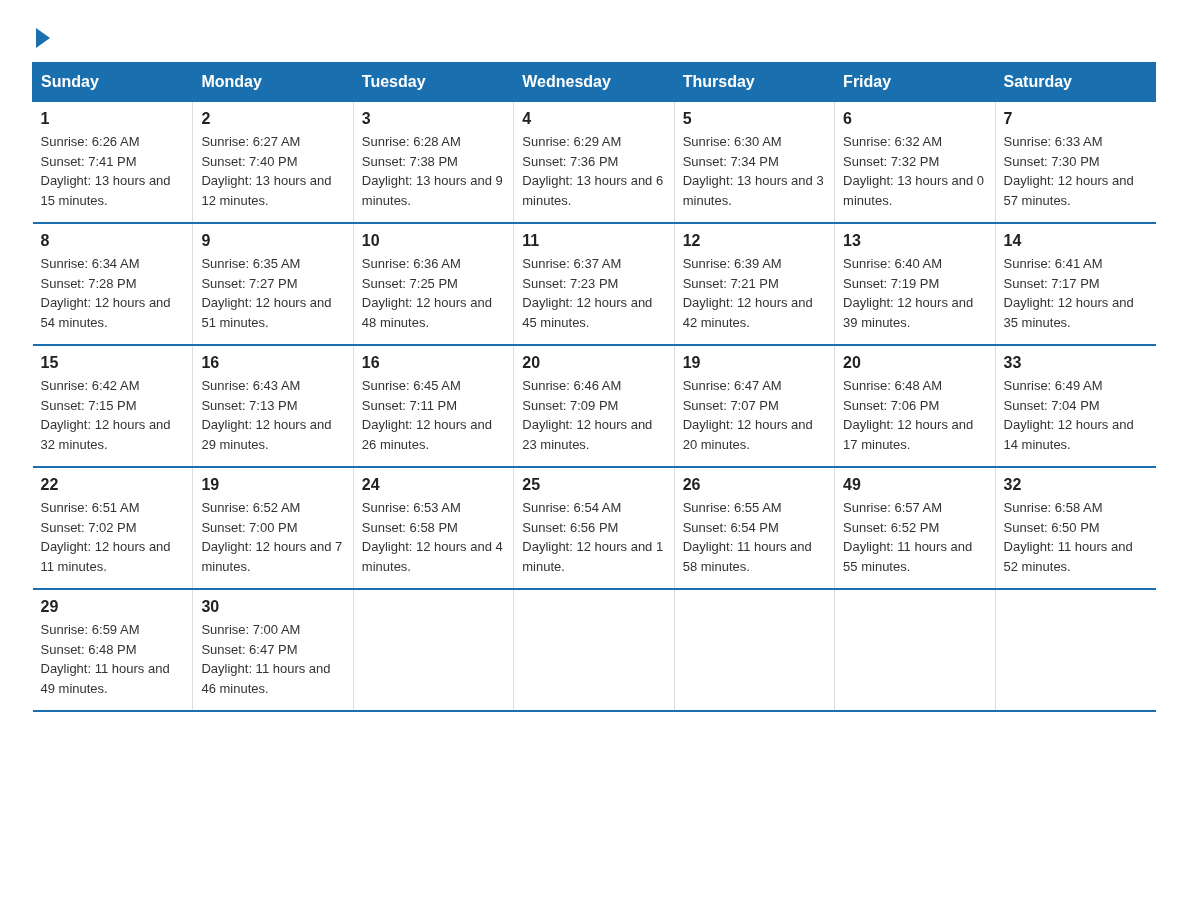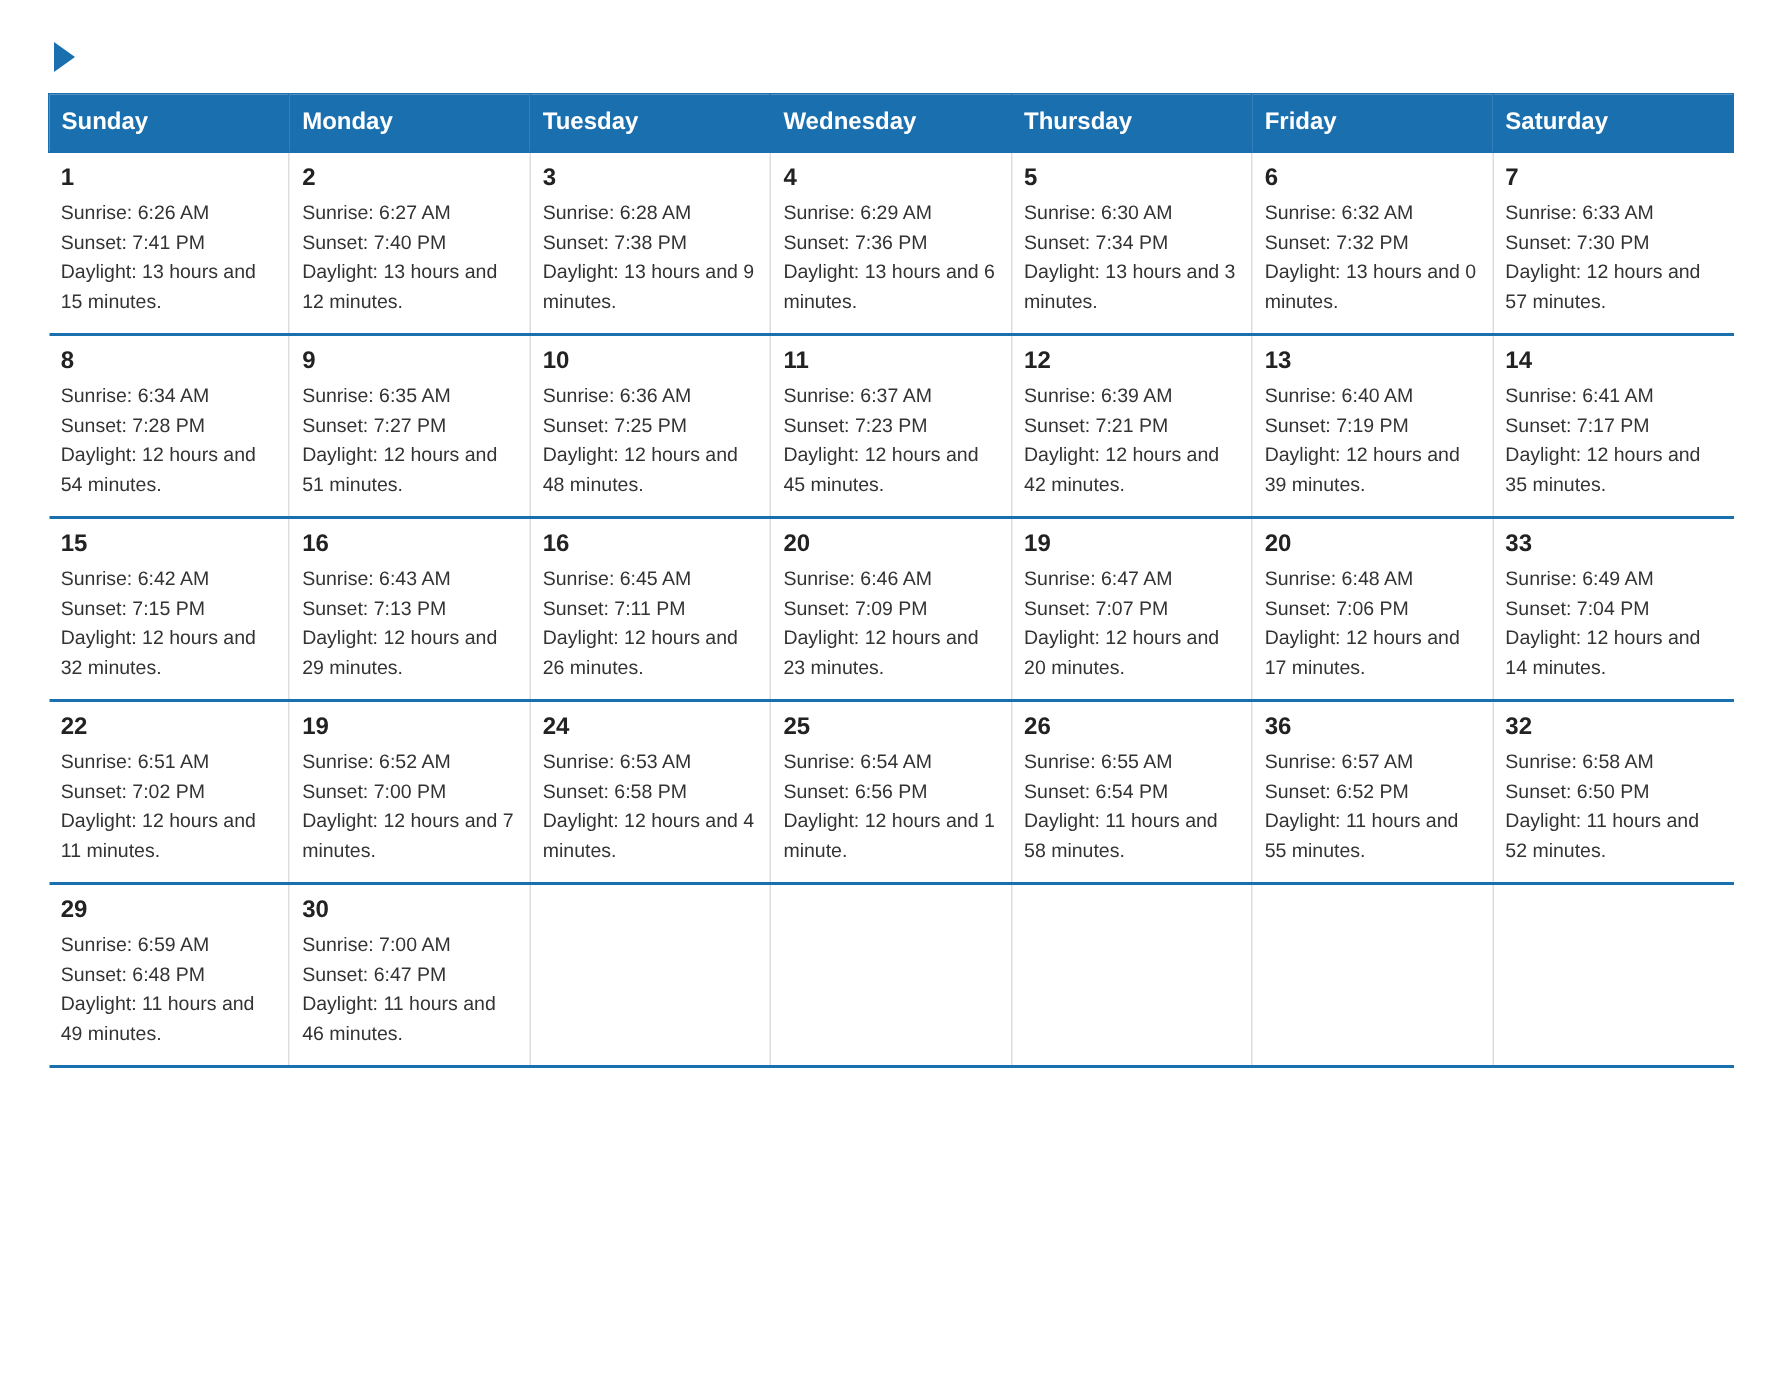--- a/index.html
+++ b/index.html
@@ -243,21 +243,21 @@
       </td>
         <td>
         <span class="day-num">25</span>
         <div class="day-info">Sunrise: 6:54 AM<br>Sunset: 6:56 PM<br>Daylight: 12 hours and 1 minute.</div>
       </td>
         <td>
         <span class="day-num">26</span>
         <div class="day-info">Sunrise: 6:55 AM<br>Sunset: 6:54 PM<br>Daylight: 11 hours and 58 minutes.</div>
       </td>
         <td>
-        <span class="day-num">36</span>
+        <span class="day-num">49</span>
         <div class="day-info">Sunrise: 6:57 AM<br>Sunset: 6:52 PM<br>Daylight: 11 hours and 55 minutes.</div>
       </td>
         <td>
         <span class="day-num">32</span>
         <div class="day-info">Sunrise: 6:58 AM<br>Sunset: 6:50 PM<br>Daylight: 11 hours and 52 minutes.</div>
       </td>
       </tr>
       <tr>
         <td>
         <span class="day-num">29</span>

